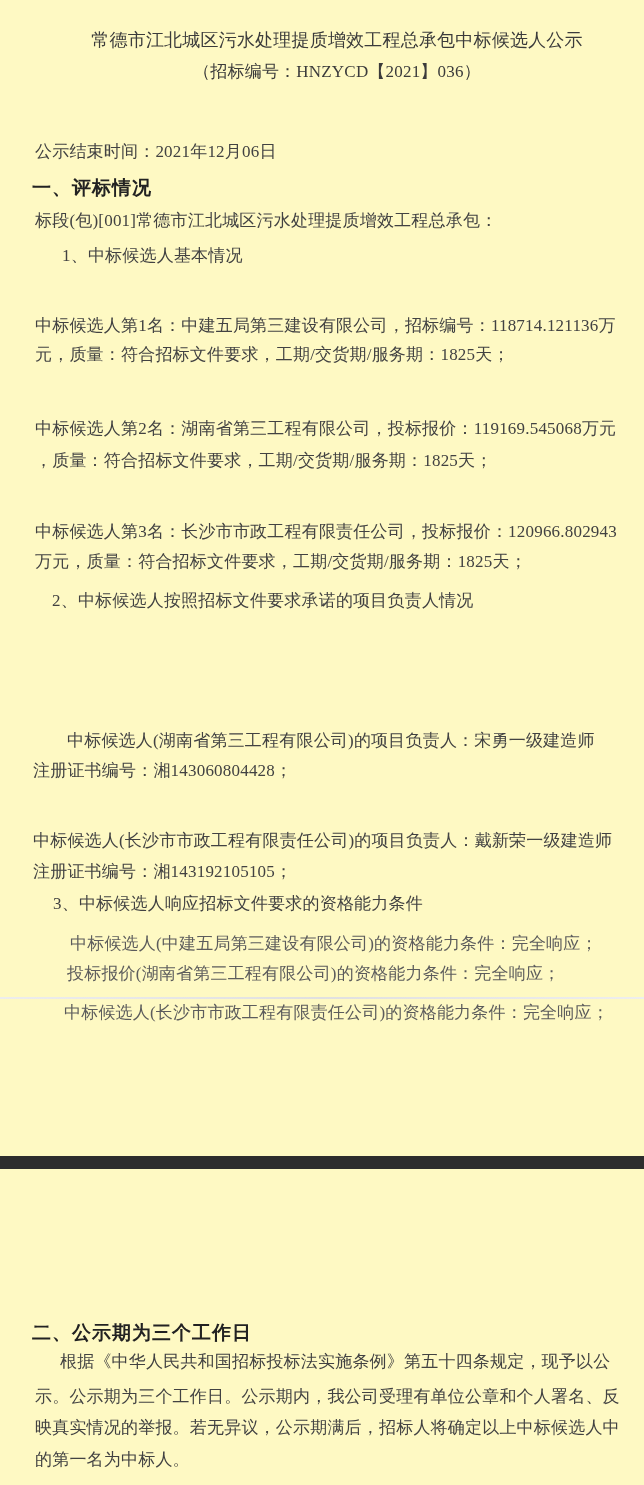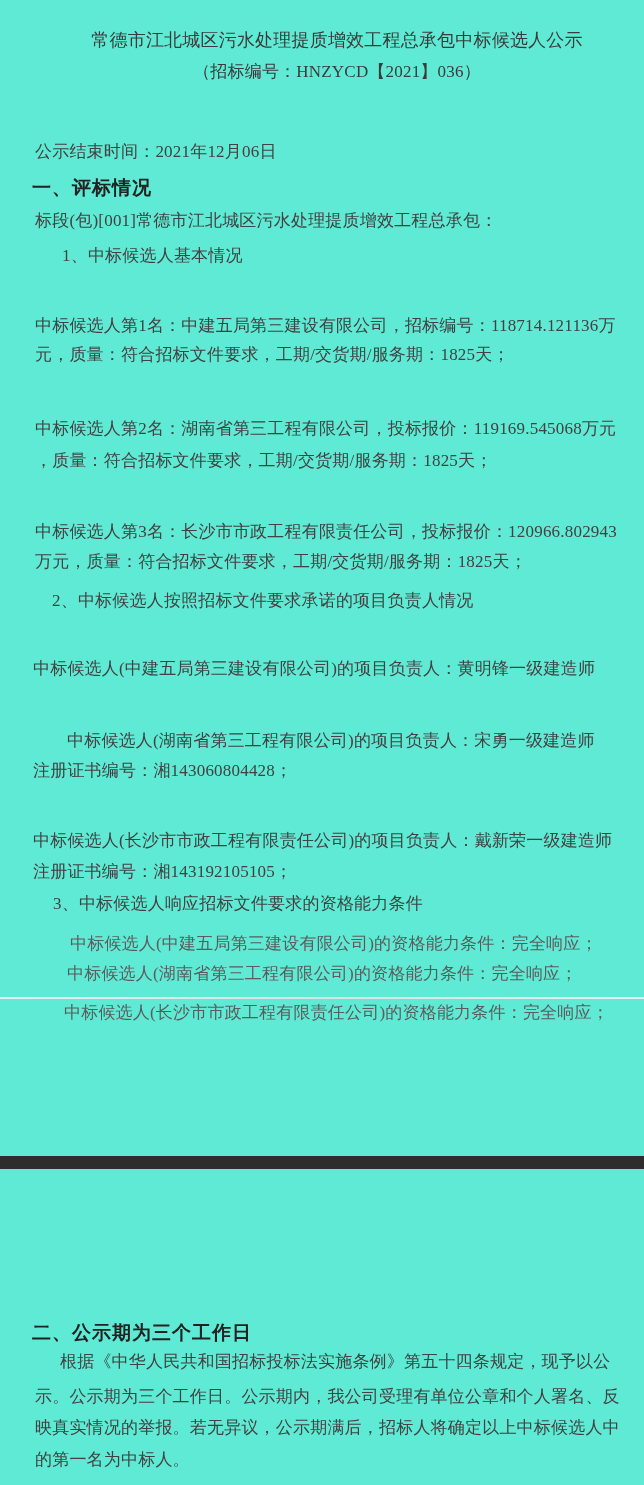--- a/index.html
+++ b/index.html
@@ -5,21 +5,21 @@
   html, body { margin: 0; padding: 0; }
   body {
     width: 644px; height: 1485px;
     background: #ffffff;
     font-family: "Liberation Serif", "DejaVu Serif", serif;
     overflow: hidden;
   }
   .page {
     position: relative;
     width: 644px; height: 1485px;
-    background: #5eead4;
+    background: #fef9c3;
     color: #424242;
   }
   .ln {
     position: absolute;
     font-size: 17px;
     line-height: 1.25;
     letter-spacing: 0.2px;
     white-space: nowrap;
     color: #424242;
   }
@@ -67,31 +67,30 @@
   <div class="ln" style="top:344px; left:35px;">元，质量：符合招标文件要求，工期/交货期/服务期：1825天；</div>
 
   <div class="ln" style="top:418px; left:35px;">中标候选人第2名：湖南省第三工程有限公司，投标报价：119169.545068万元</div>
   <div class="ln" style="top:450px; left:35px;">，质量：符合招标文件要求，工期/交货期/服务期：1825天；</div>
 
   <div class="ln" style="top:521px; left:35px;">中标候选人第3名：长沙市市政工程有限责任公司，投标报价：120966.802943</div>
   <div class="ln" style="top:551px; left:35px;">万元，质量：符合招标文件要求，工期/交货期/服务期：1825天；</div>
 
   <div class="ln" style="top:590px; left:52px;">2、中标候选人按照招标文件要求承诺的项目负责人情况</div>
 
-  <div class="ln" style="top:658px; left:33px;">中标候选人(中建五局第三建设有限公司)的项目负责人：黄明锋一级建造师</div>
 
   <div class="ln" style="top:730px; left:67px;">中标候选人(湖南省第三工程有限公司)的项目负责人：宋勇一级建造师</div>
   <div class="ln" style="top:760px; left:33px;">注册证书编号：湘143060804428；</div>
 
   <div class="ln" style="top:830px; left:33px;">中标候选人(长沙市市政工程有限责任公司)的项目负责人：戴新荣一级建造师</div>
   <div class="ln" style="top:861px; left:33px;">注册证书编号：湘143192105105；</div>
 
   <div class="ln" style="top:893px; left:53px;">3、中标候选人响应招标文件要求的资格能力条件</div>
   <div class="ln faded" style="top:933px; left:70px;">中标候选人(中建五局第三建设有限公司)的资格能力条件：完全响应；</div>
-  <div class="ln faded" style="top:963px; left:67px;">中标候选人(湖南省第三工程有限公司)的资格能力条件：完全响应；</div>
+  <div class="ln faded" style="top:963px; left:67px;">投标报价(湖南省第三工程有限公司)的资格能力条件：完全响应；</div>
 
   <div class="scan-line" style="top:997px;"></div>
 
   <div class="ln faded" style="top:1002px; left:64px;">中标候选人(长沙市市政工程有限责任公司)的资格能力条件：完全响应；</div>
 
   <div class="page-break-bar" style="top:1156px;"></div>
 
   <div class="ln heading" style="top:1321px; left:32px;">二、公示期为三个工作日</div>
   <div class="ln" style="top:1351px; left:60px;">根据《中华人民共和国招标投标法实施条例》第五十四条规定，现予以公</div>
   <div class="ln" style="top:1386px; left:35px;">示。公示期为三个工作日。公示期内，我公司受理有单位公章和个人署名、反</div>

